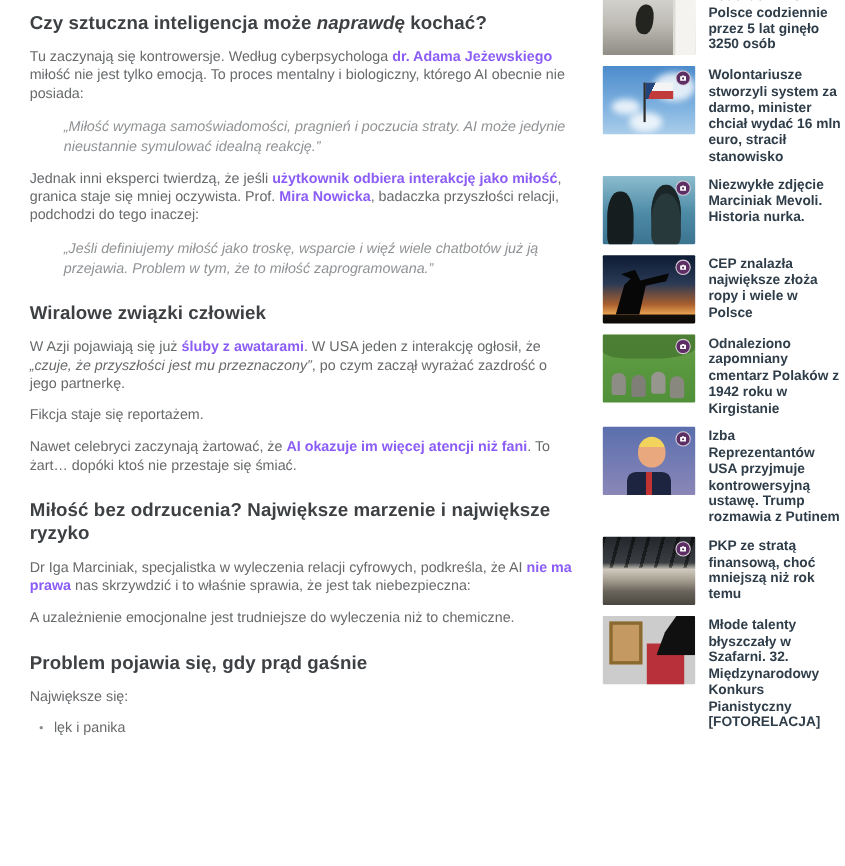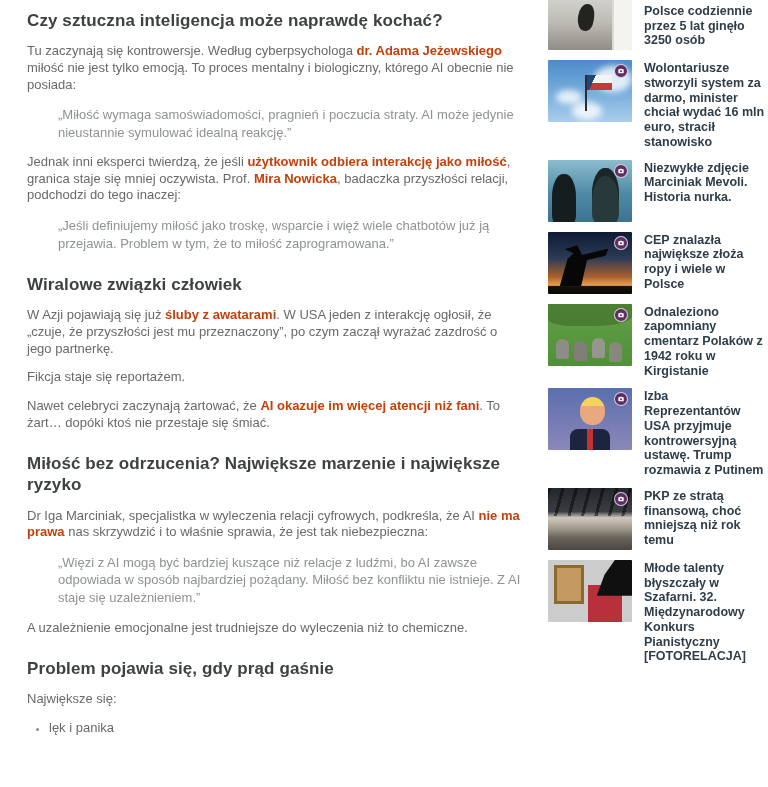--- a/index.html
+++ b/index.html
@@ -15,30 +15,30 @@
   .main { width:503px; flex:none; padding-top:6px; padding-right:6px; }
   .a-h2 {
     font-size:17px; font-weight:700; color:#3e4144;
     margin:22px 0 10px; line-height:1.25; letter-spacing:.1px;
   }
   .a-h2.first { margin-top:4px; }
   .a-p {
     font-size:13px; color:#67696b; line-height:1.28; margin:12px 0;
   }
   .a-q {
-    font-size:13px; color:#8f9294; line-height:1.35;
+    font-size:13px; color:#8f9294; font-style:italic; line-height:1.35;
     margin:13px 0 13px 31px; padding:0;
   }
   .a-ul { margin:10px 0 12px; padding-left:22px; }
   .a-li {
     font-size:13px; color:#67696b; line-height:1.3; margin:3px 0;
   }
   .a-li::marker { color:#8a8d90; font-size:11px; }
-  .s-b { font-weight:700; color:#c2410c; }
-  .s-i { }
+  .s-b { font-weight:700; color:#8b5cf6; }
+  .s-i { font-style:italic; }
 
   
   .sidebar { width:220px; flex:none; margin-left:18px; margin-top:-12px; }
   .news-item {
     display:flex; gap:12px; margin-bottom:10px; text-decoration:none;
     align-items:flex-start; cursor:pointer;
   }
   .news-title {
     display:block; font-size:12.5px; font-weight:700; color:#2f3d49;
     line-height:1.18; padding-top:1px;
@@ -155,21 +155,20 @@
     <p class="a-p"><span>Jednak inni eksperci twierdzą, że jeśli </span><span class="s-b">użytkownik odbiera interakcję jako miłość</span><span>, granica staje się mniej oczywista. Prof. </span><span class="s-b">Mira Nowicka</span><span>, badaczka przyszłości relacji, podchodzi do tego inaczej:</span></p>
     <blockquote class="a-q"><span>„Jeśli definiujemy miłość jako troskę, wsparcie i więź wiele chatbotów już ją przejawia. Problem w tym, że to miłość zaprogramowana.”</span></blockquote>
 
     <h2 class="a-h2"><span>Wiralowe związki człowiek</span></h2>
     <p class="a-p"><span>W Azji pojawiają się już </span><span class="s-b">śluby z awatarami</span><span>. W USA jeden z interakcję ogłosił, że </span><span class="s-i">„czuje, że przyszłości jest mu przeznaczony”</span><span>, po czym zaczął wyrażać zazdrość o jego partnerkę.</span></p>
     <p class="a-p"><span>Fikcja staje się reportażem.</span></p>
     <p class="a-p"><span>Nawet celebryci zaczynają żartować, że </span><span class="s-b">AI okazuje im więcej atencji niż fani</span><span>. To żart… dopóki ktoś nie przestaje się śmiać.</span></p>
 
     <h2 class="a-h2"><span>Miłość bez odrzucenia? Największe marzenie i największe ryzyko</span></h2>
     <p class="a-p"><span>Dr Iga Marciniak, specjalistka w wyleczenia relacji cyfrowych, podkreśla, że AI </span><span class="s-b">nie ma prawa</span><span> nas skrzywdzić i to właśnie sprawia, że jest tak niebezpieczna:</span></p>
-    <blockquote class="a-q"><span>„Więzi z AI mogą być bardziej kuszące niż relacje z ludźmi, bo AI zawsze odpowiada w sposób najbardziej pożądany. Miłość bez konfliktu nie istnieje. Z AI staje się uzależnieniem.”</span></blockquote>
     <p class="a-p"><span>A uzależnienie emocjonalne jest trudniejsze do wyleczenia niż to chemiczne.</span></p>
 
     <h2 class="a-h2"><span>Problem pojawia się, gdy prąd gaśnie</span></h2>
     <p class="a-p"><span>Największe się:</span></p>
     <ul class="a-ul">
 
         <li class="a-li">lęk i panika</li>
 
     </ul>
 

